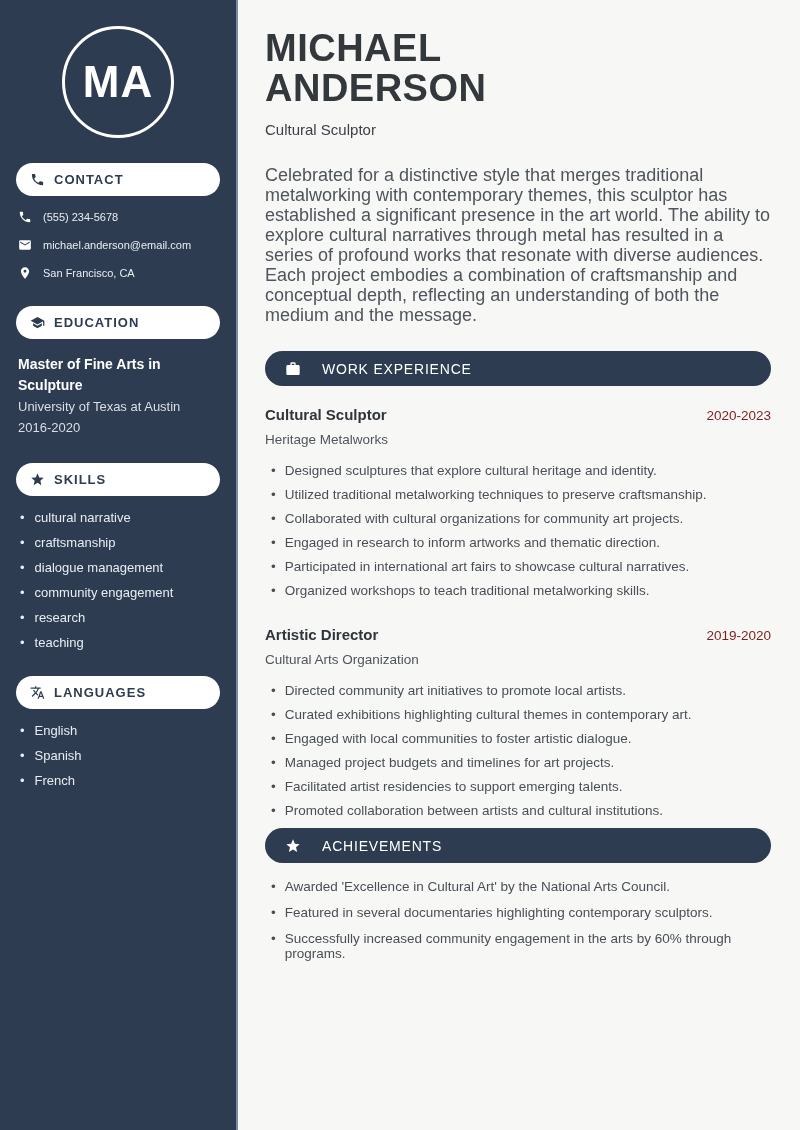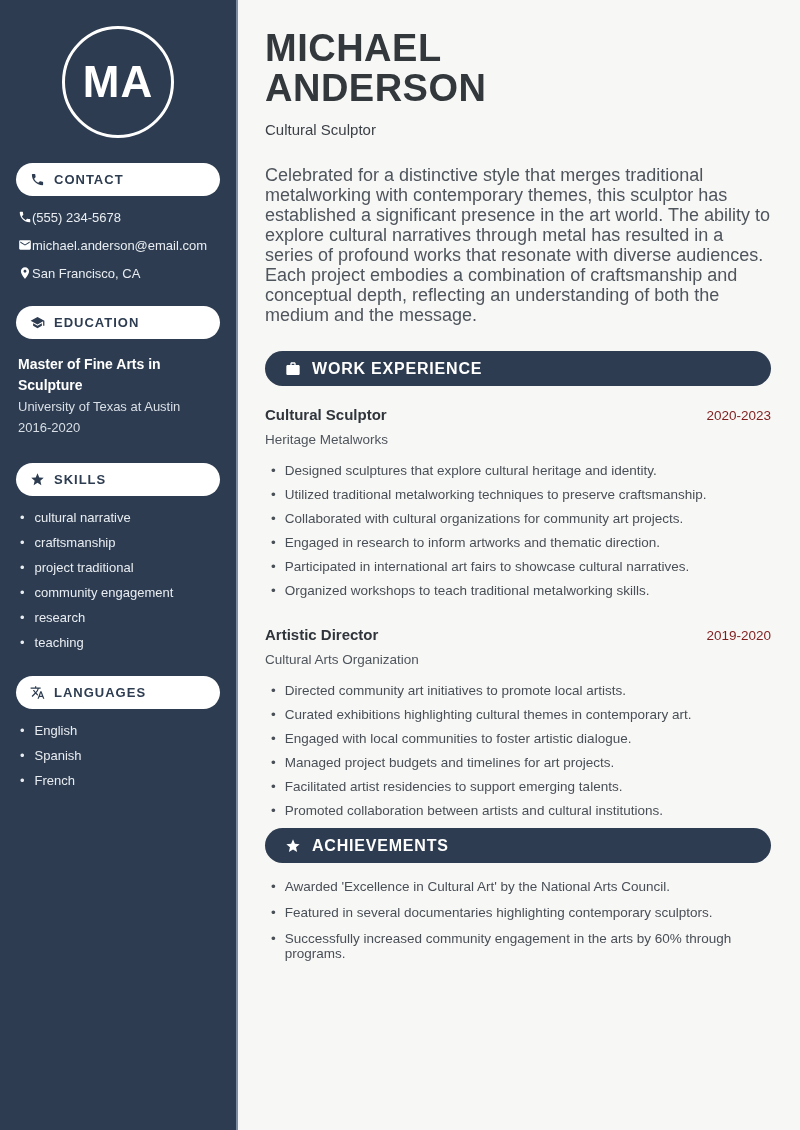--- a/index.html
+++ b/index.html
@@ -34,39 +34,39 @@
     display:flex;align-items:center;justify-content:center;
   }
   .avatar span{font-size:44px;font-weight:bold;color:var(--white);letter-spacing:1px;}
   .side-pill{
     margin:25px 16px 0;background:var(--white);color:var(--sidebar_bg);
     height:33px;border-radius:17px;display:flex;align-items:center;
     padding:16px 14px;gap:9px;font-weight:bold;font-size:13px;letter-spacing:1px;
   }
   .side-pill svg{width:15px;height:15px;flex:none;}
   .contact-list{list-style:none;margin:13px 0 0 18px;}
-  .contact-list li{display:flex;align-items:center;height:16px;margin-bottom:12px;font-size:13px;}
+  .contact-list li{display:flex;align-items:center;gap:11px;height:16px;margin-bottom:12px;font-size:11px;}
   .contact-list svg{width:14px;height:14px;flex:none;fill:var(--white);}
   .edu{margin:15px 18px 0;}
   .edu-degree{font-size:14px;font-weight:bold;color:var(--white);line-height:21px;}
   .edu-school,.edu-dates{font-size:13px;color:var(--sidebar_subtext);line-height:21px;}
   .dot-list{list-style:none;margin:14px 0 0 20px;}
   .dot-list li{font-size:13px;line-height:16px;margin-bottom:9px;display:flex;gap:10px;}
   .dot-list li::before{content:"•";color:var(--sidebar_text);font-size:13px;}
 
   
   main{flex:1;padding:28px 29px 0 27px;}
   h1{font-size:38px;line-height:40px;font-weight:bold;color:var(--heading_text);letter-spacing:0.5px;}
   h1 span{display:block;}
   .subtitle{margin-top:13px;font-size:15px;line-height:18px;color:#3c4147;}
   .summary{margin-top:26px;font-size:18px;line-height:20px;color:var(--body_text);}
   .section-pill{
     margin-top:26px;background:var(--sidebar_bg);color:var(--white);
     height:35px;border-radius:18px;display:flex;align-items:center;
-    padding:0 20px;gap:11px;font-weight:bold;font-size:16px;letter-spacing:0.8px;
+    padding:0 20px;gap:21px;font-weight:normal;font-size:14px;letter-spacing:0.8px;
   }
   .section-pill svg{width:16px;height:16px;flex:none;fill:var(--white);}
   .job{margin-top:20px;}
   .job + .job{margin-top:28px;}
   .job-head{display:flex;justify-content:space-between;align-items:baseline;}
   .job-title{font-size:15px;font-weight:bold;color:#2f353b;line-height:18px;}
   .job-dates{font-size:13.5px;color:#7f1d1d;line-height:18px;}
   .job-company{margin-top:6px;font-size:13.5px;color:var(--body_text);line-height:17px;}
   .bullets{list-style:none;margin:15px 0 0 6px;}
   .bullets li{font-size:13.5px;line-height:15px;margin-bottom:9px;color:#494f56;display:flex;gap:9px;}
@@ -127,21 +127,21 @@
 
     <div class="side-pill">
       <svg viewBox="0 0 24 24" fill="currentColor">
           <path d="M12 17.27L18.18 21l-1.64-7.03L22 9.24l-7.19-.61L12 2 9.19 8.63 2 9.24l5.46 4.73L5.82 21z"></path>
         </svg>
       <span>SKILLS</span>
     </div>
     <ul class="dot-list">
       <li>cultural narrative</li>
       <li>craftsmanship</li>
-      <li>project traditional</li>
+      <li>dialogue management</li>
       <li>community engagement</li>
       <li>research</li>
       <li>teaching</li>
     </ul>
 
     <div class="side-pill">
       <svg viewBox="0 0 24 24" fill="currentColor">
           <path d="M12.87 15.07l-2.54-2.51.03-.03c1.74-1.94 2.98-4.17 3.71-6.53H17V4h-7V2H8v2H1v1.99h11.17C11.5 7.92 10.44 9.75 9 11.35 8.07 10.32 7.3 9.19 6.69 8h-2c.73 1.63 1.73 3.17 2.98 4.56l-5.09 5.02L4 19l5-5 3.11 3.11.76-2.04zM18.5 10h-2L12 22h2l1.12-3h4.75L21 22h2l-4.5-12zm-2.62 7l1.62-4.33L19.12 17h-3.24z"></path>
         </svg>
       <span>LANGUAGES</span>

